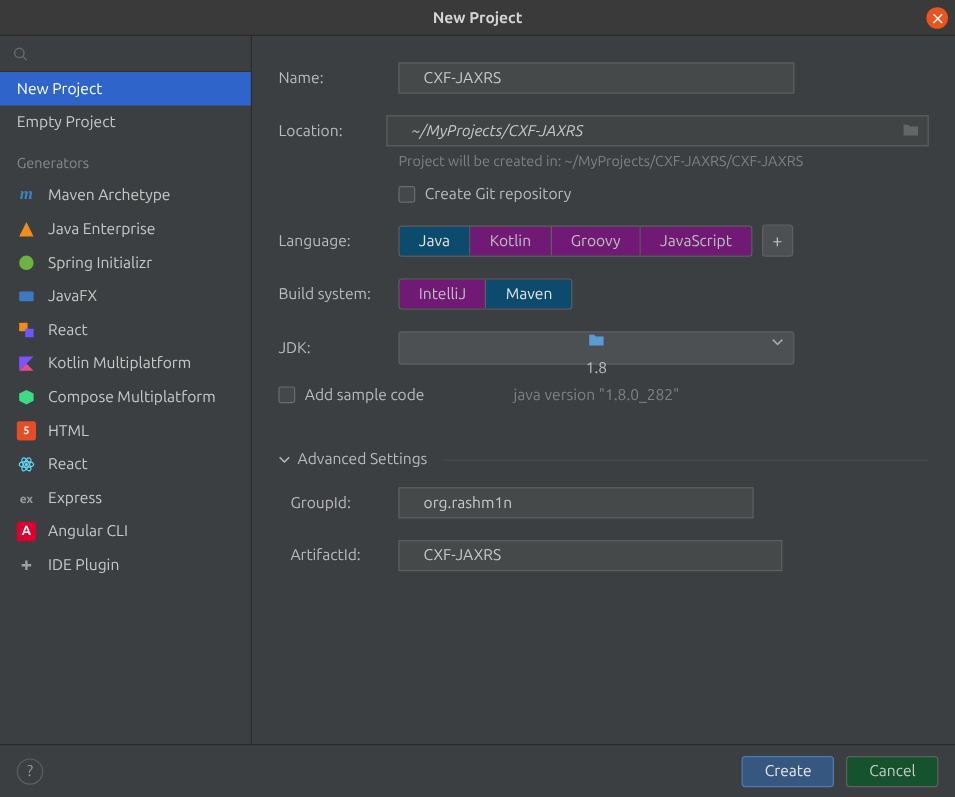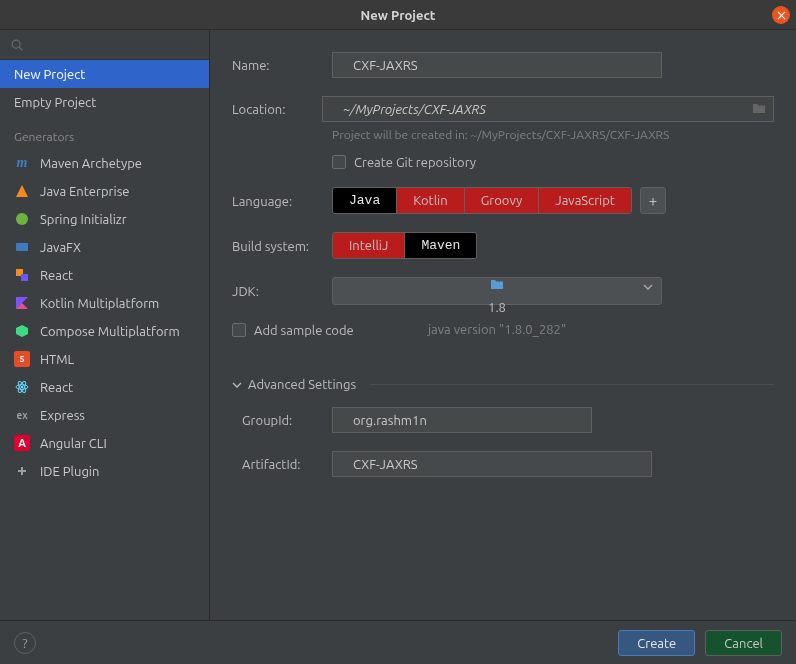--- a/index.html
+++ b/index.html
@@ -148,27 +148,27 @@
   background: #43494a;
 }
 .seg-group {
   display: flex;
   border: 1px solid #5e6060;
   border-radius: 3px;
   overflow: hidden;
 }
 .seg {
   padding: 5px 16px;
-  background: #b91c1c;
+  background: #701a75;
   color: #c0c0c0;
   border-right: 1px solid #5e6060;
   cursor: pointer;
 }
 .seg:last-child { border-right: none; }
-.seg.selected { background: #000000; color: #e6e6e6; font-family: Liberation Mono, monospace; }
+.seg.selected { background: #0c4a6e; color: #e6e6e6; }
 .plus-btn {
   width: 26px;
   height: 27px;
   margin-left: 8px;
   border: 1px solid #5e6060;
   border-radius: 3px;
   background: #4c5052;
   color: #c0c0c0;
   display: flex;
   align-items: center;
@@ -433,21 +433,21 @@
             <path d="M1 2 L5 6 L9 2" stroke="#bbb" fill="none" stroke-width="1.3"></path>
           </svg></span>
       <span>Advanced Settings</span>
       <div class="section-line"></div>
     </div>
 
     <div style="height:12px"></div>
 
     <div class="form-row indent">
       <div class="lbl">GroupId:</div>
-      <input class="input" style="width: 260px;" value="org.rashm1n">
+      <input class="input" style="width: 296px;" value="org.rashm1n">
     </div>
 
     <div class="form-row indent">
       <div class="lbl">ArtifactId:</div>
       <input class="input" style="width: 320px;" value="CXF-JAXRS">
     </div>
 
   </div>
 </div>
 

